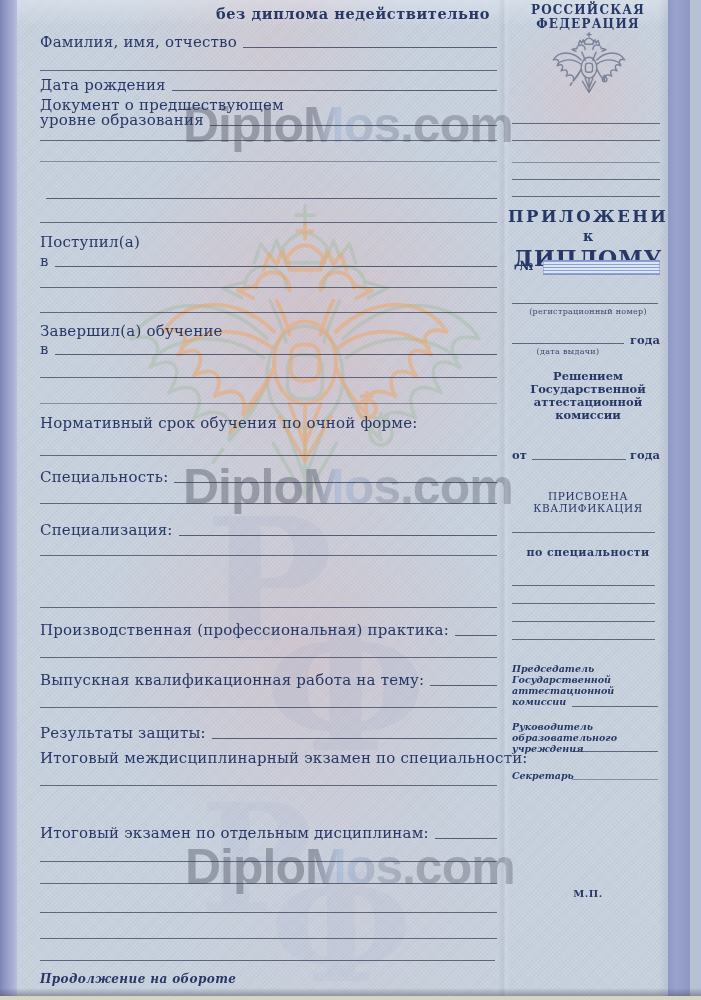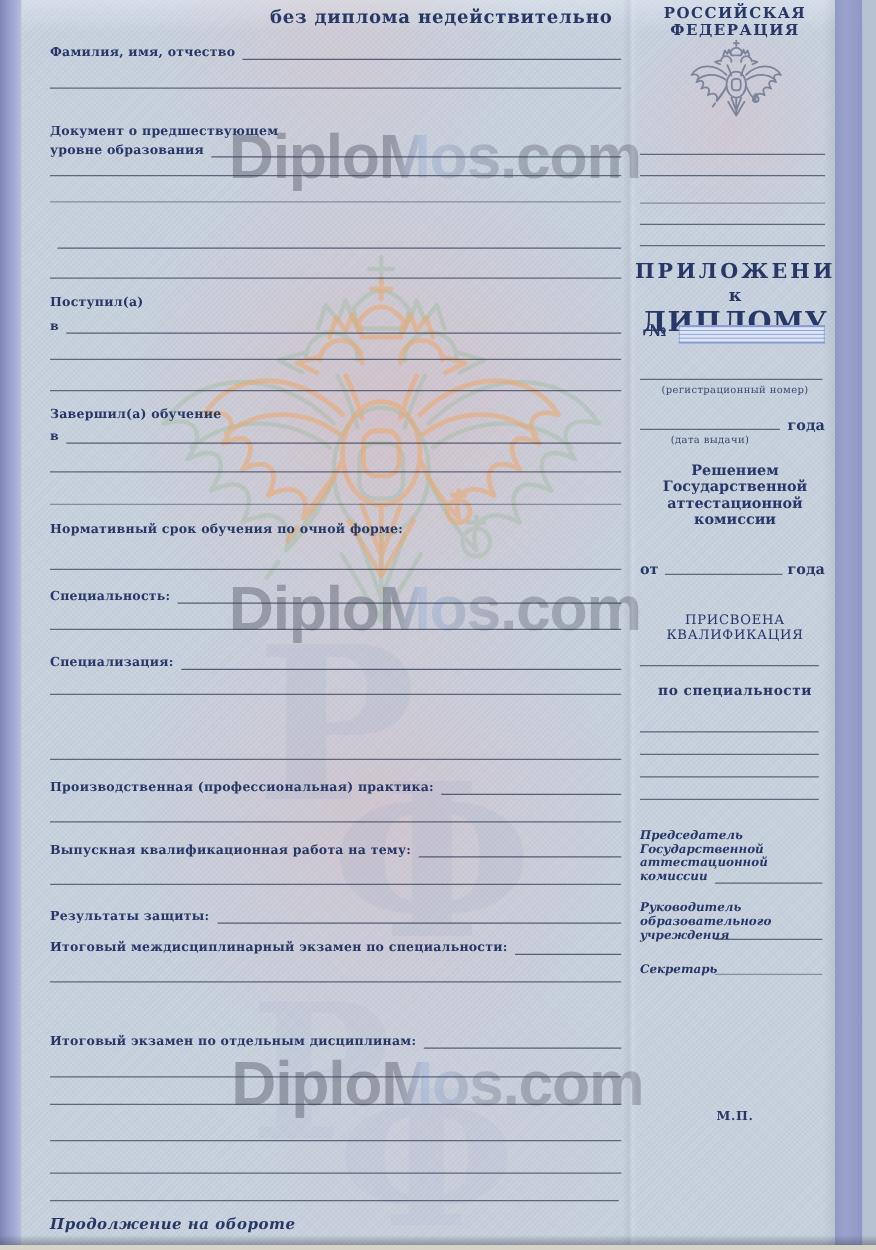--- a/index.html
+++ b/index.html
@@ -11,21 +11,21 @@
       radial-gradient(circle 120px at 585px 100px, rgba(229,177,182,.28), transparent 75%),
       radial-gradient(circle 300px at 310px 330px, rgba(232,165,165,.33), transparent 72%),
       radial-gradient(circle 285px at 300px 650px, rgba(228,168,170,.28), transparent 72%),
       radial-gradient(circle 240px at 350px 900px, rgba(214,190,200,.18), transparent 75%),
       linear-gradient(180deg, rgba(226,233,241,.55) 0px, rgba(226,233,241,.0) 26px),
       repeating-linear-gradient(45deg, rgba(255,255,255,.07) 0 1px, rgba(255,255,255,0) 1px 3px),
       repeating-linear-gradient(-45deg, rgba(92,104,148,.06) 0 1px, rgba(92,104,148,0) 1px 3px);
     font-family:"DejaVu Serif", serif;color:#273766;
   }
   .abs{position:absolute;}
-  .lbl{font-weight:700;font-size:10px;letter-spacing:.2px;white-space:nowrap;color:#273766;}
+  .lbl{font-weight:400;font-size:15px;letter-spacing:.2px;white-space:nowrap;color:#273766;}
   .row{position:absolute;left:40px;right:204px;height:17px;display:flex;align-items:flex-end;}
   .row .lbl{line-height:15px;}
   .fill{flex:1;border-bottom:1px solid rgba(52,62,88,.78);margin:0 0 2px 6px;}
   .hline{position:absolute;height:0;border-top:1px solid rgba(52,62,88,.72);}
   .hline.soft{border-top-color:rgba(52,62,88,.45);}
   .topnote{left:20px;width:470px;top:5px;text-align:right;font-weight:700;font-size:14.5px;letter-spacing:.6px;}
   .cright{left:508px;width:160px;text-align:center;}
   .country{font-weight:700;font-size:12px;letter-spacing:1.2px;line-height:14px;}
   .apx1{font-weight:700;font-size:16.5px;letter-spacing:2.5px;}
   .apx-k{font-weight:700;font-size:14px;}
@@ -105,20 +105,24 @@
   <div class="wm" style="left:183px;top:458px;">DiploMos.com</div>
   <div class="wm" style="left:185px;top:838px;">DiploMos.com</div>
 
   <div class="abs lbl topnote">без диплома недействительно</div>
 
   <div class="row" style="top:33px">
     <span class="lbl">Фамилия, имя, отчество</span>
       <span class="fill"></span>
   </div>
   <div class="hline" style="top:70px;left:40px;width:457px"></div>
+  <div class="row" style="top:76px">
+    <span class="lbl">Дата рождения</span>
+      <span class="fill"></span>
+  </div>
   <div class="row" style="top:96px">
     <span class="lbl">Документ о предшествующем</span>
   </div>
   <div class="row" style="top:111px">
     <span class="lbl">уровне образования</span>
       <span class="fill"></span>
   </div>
   <div class="hline" style="top:140px;left:40px;width:457px"></div>
   <div class="hline soft" style="top:161px;left:40px;width:457px"></div>
 

